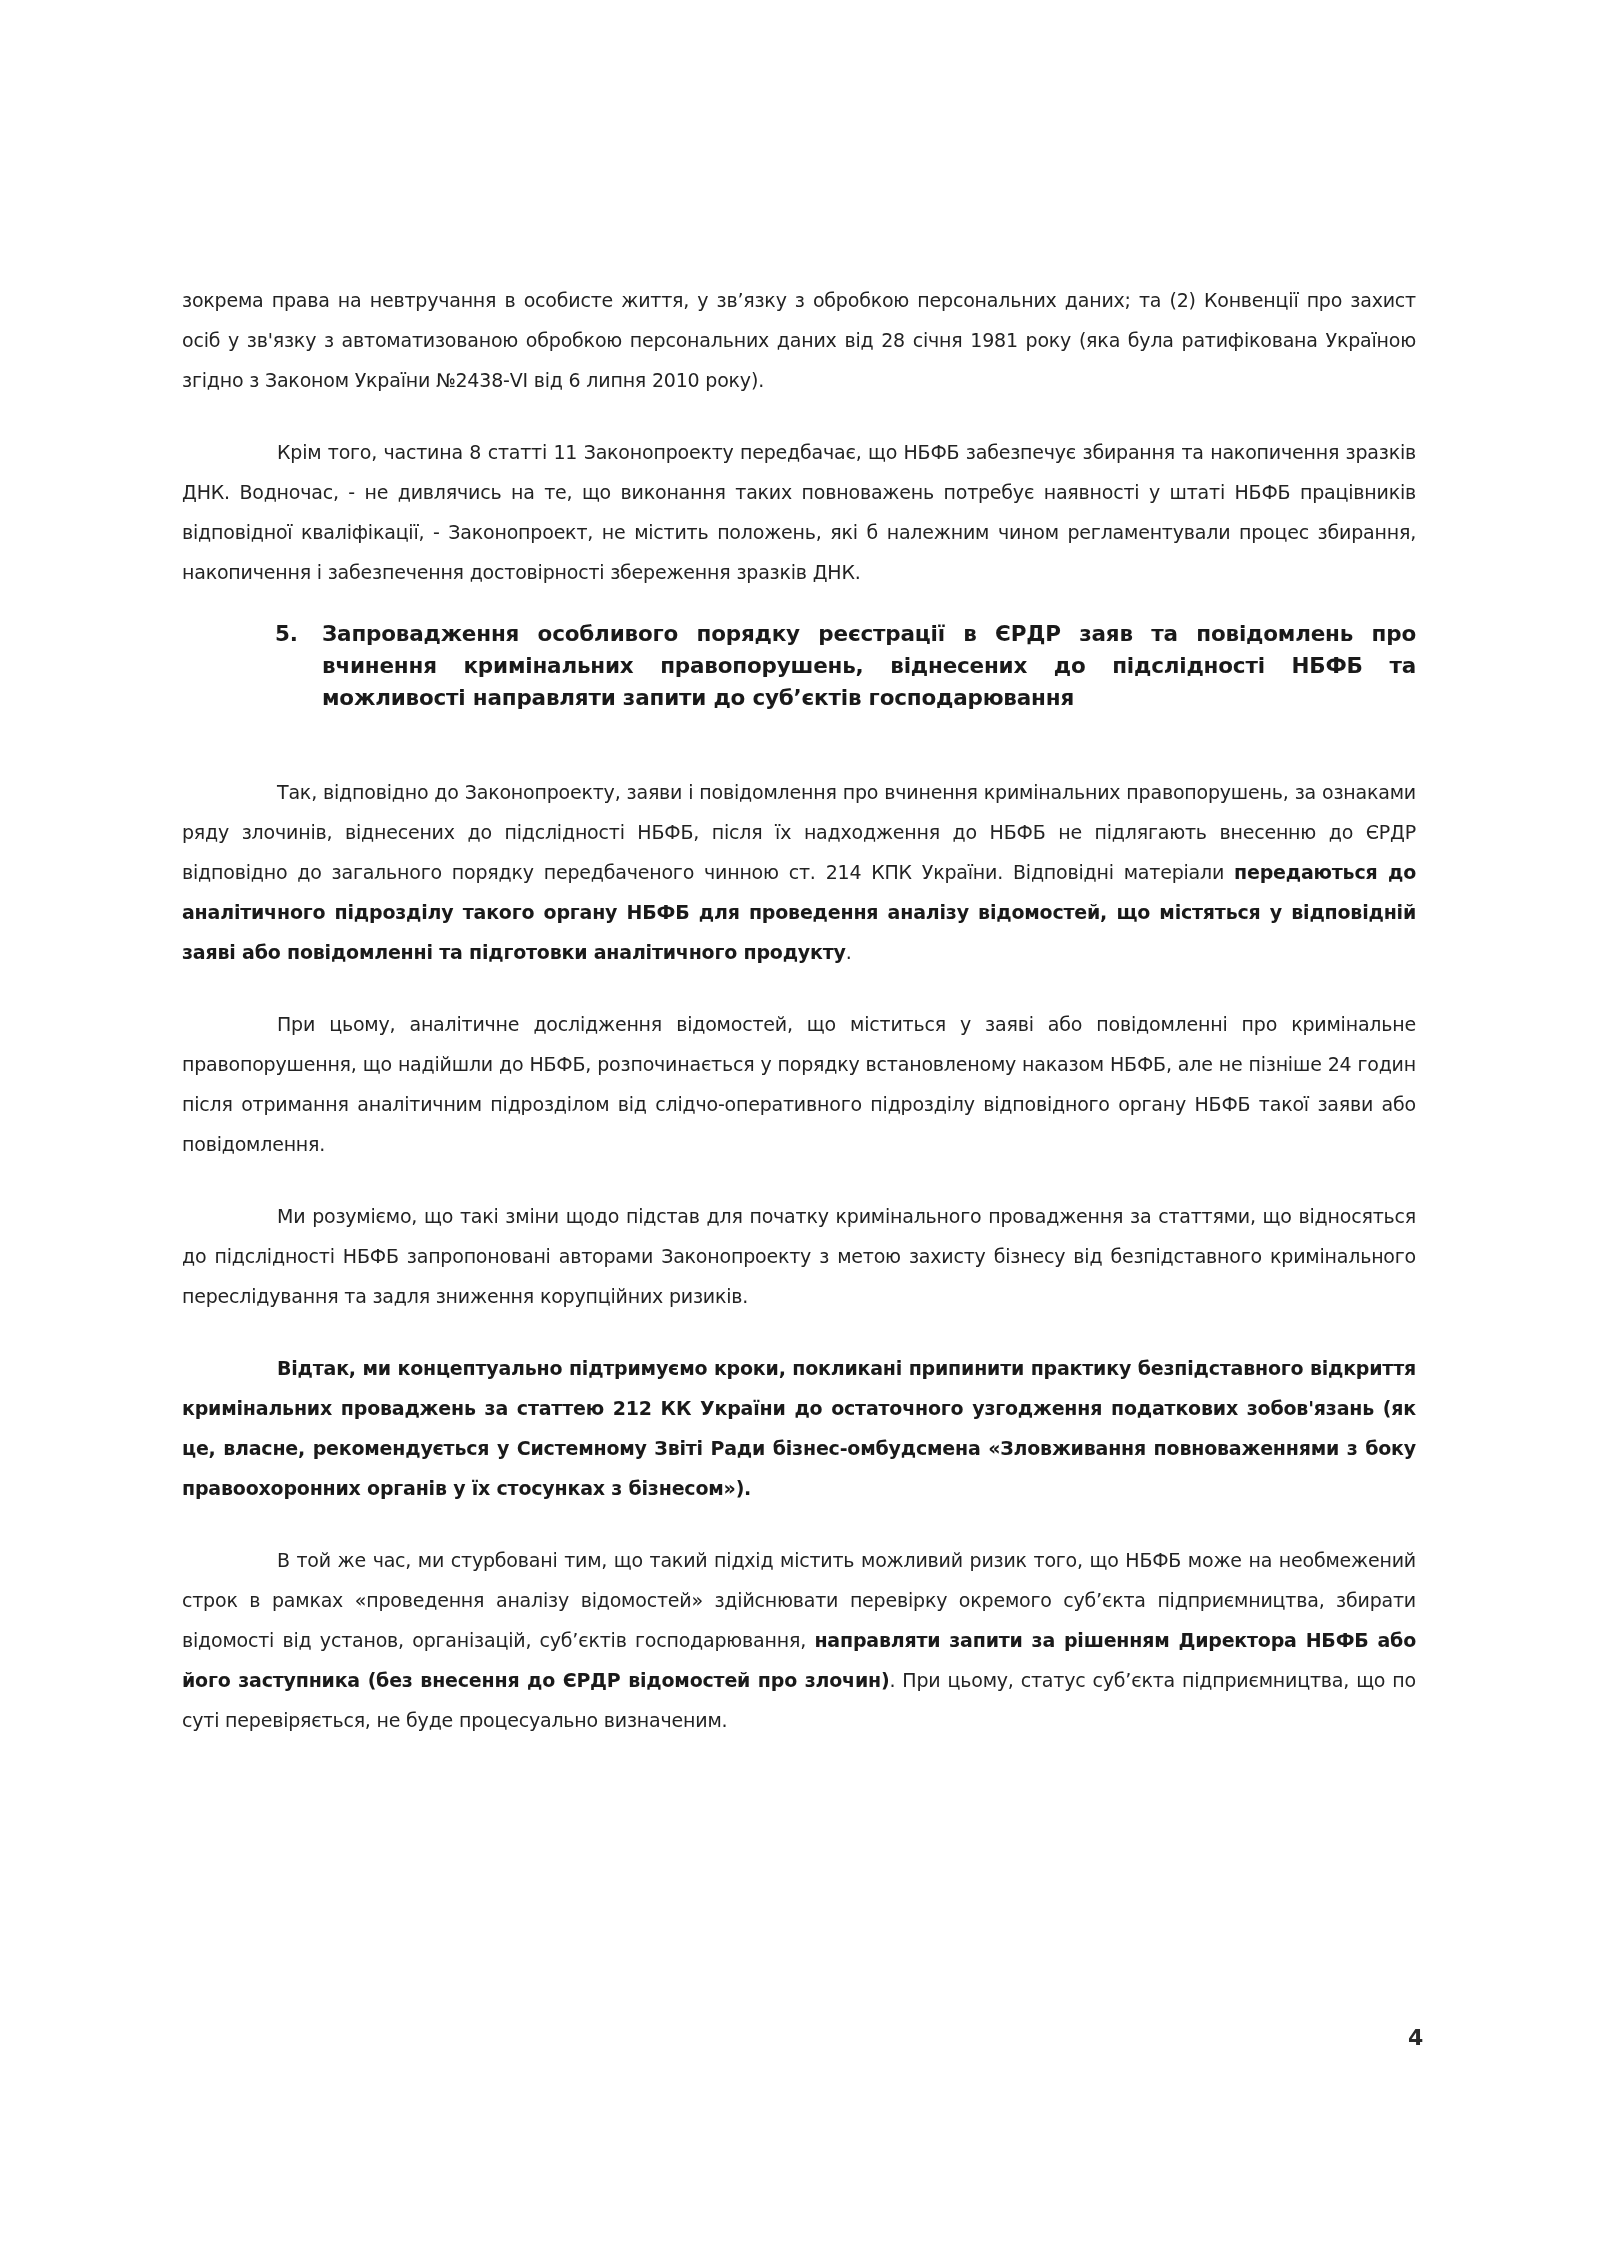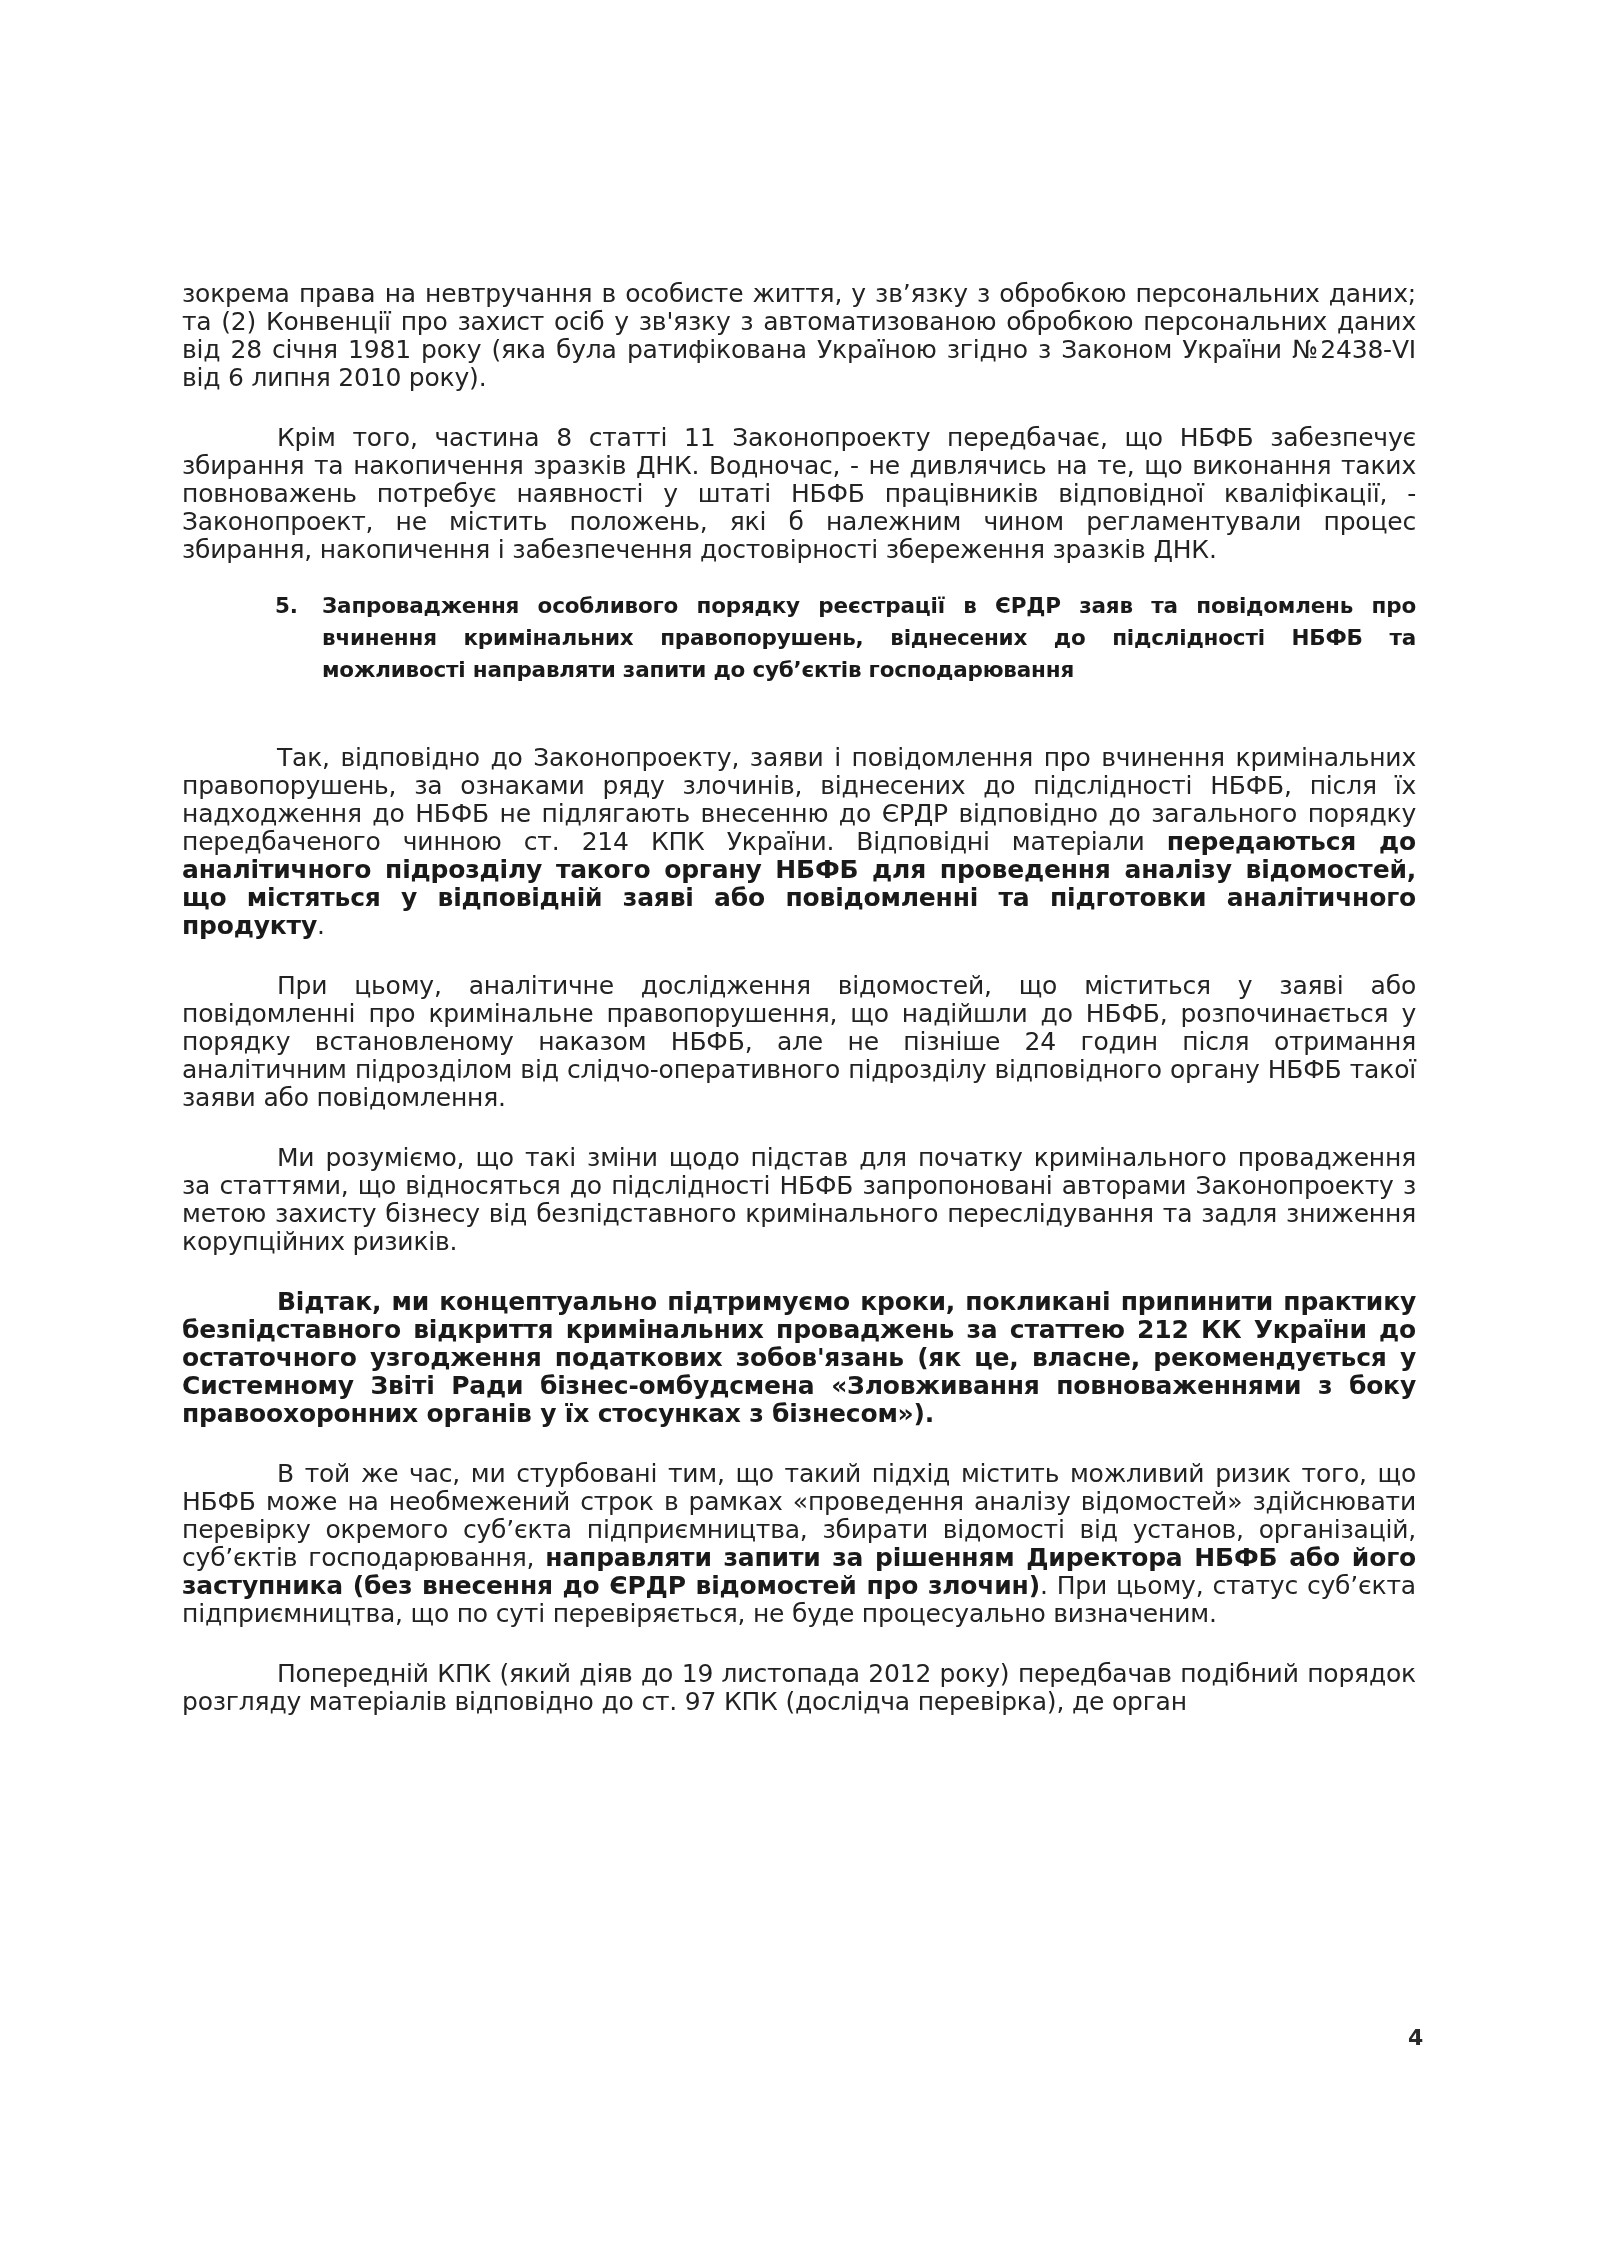--- a/index.html
+++ b/index.html
@@ -16,22 +16,22 @@
       color: #1e1e1e;
     }
     .page {
       position: absolute;
       left: 182px;
       top: 280px;
       width: 1234px;
     }
     .para {
       margin: 0;
-      font-size: 25px;
-      line-height: 28px;
+      font-size: 19px;
+      line-height: 40px;
       text-align: justify;
       text-indent: 95px;
       letter-spacing: -0.2px;
       word-spacing: 0px;
       color: #232323;
     }
     .para.no-indent { text-indent: 0; }
     .gap { height: 32px; }
     .gap-sm { height: 26px; }
     .b { font-weight: bold; color: #1a1a1a; }
@@ -97,17 +97,16 @@
   <div class="gap"></div>
 
   <p class="para b">Відтак, ми концептуально підтримуємо кроки, покликані припинити практику безпідставного відкриття кримінальних проваджень за статтею 212 КК України до остаточного узгодження податкових зобов'язань (як це, власне, рекомендується у Системному Звіті Ради бізнес-омбудсмена «Зловживання повноваженнями з боку правоохоронних органів у їх стосунках з бізнесом»).</p>
 
   <div class="gap"></div>
 
   <p class="para"><span>В той же час, ми стурбовані тим, що такий підхід містить можливий ризик того, що НБФБ може на необмежений строк в рамках «проведення аналізу відомостей» здійснювати перевірку окремого суб’єкта підприємництва, збирати відомості від установ, організацій, суб’єктів господарювання, </span><span class="b">направляти запити за рішенням Директора НБФБ або його заступника (без внесення до ЄРДР відомостей про злочин)</span><span>. При цьому, статус суб’єкта підприємництва, що по суті перевіряється, не буде процесуально визначеним.</span></p>
 
   <div class="gap"></div>
 
-  <p class="para">Попередній КПК (який діяв до 19 листопада 2012 року) передбачав подібний порядок розгляду матеріалів відповідно до ст. 97 КПК (дослідча перевірка), де орган</p>
 
 </div>
 
 <div class="page-number">4</div>
 
 </body></html>

